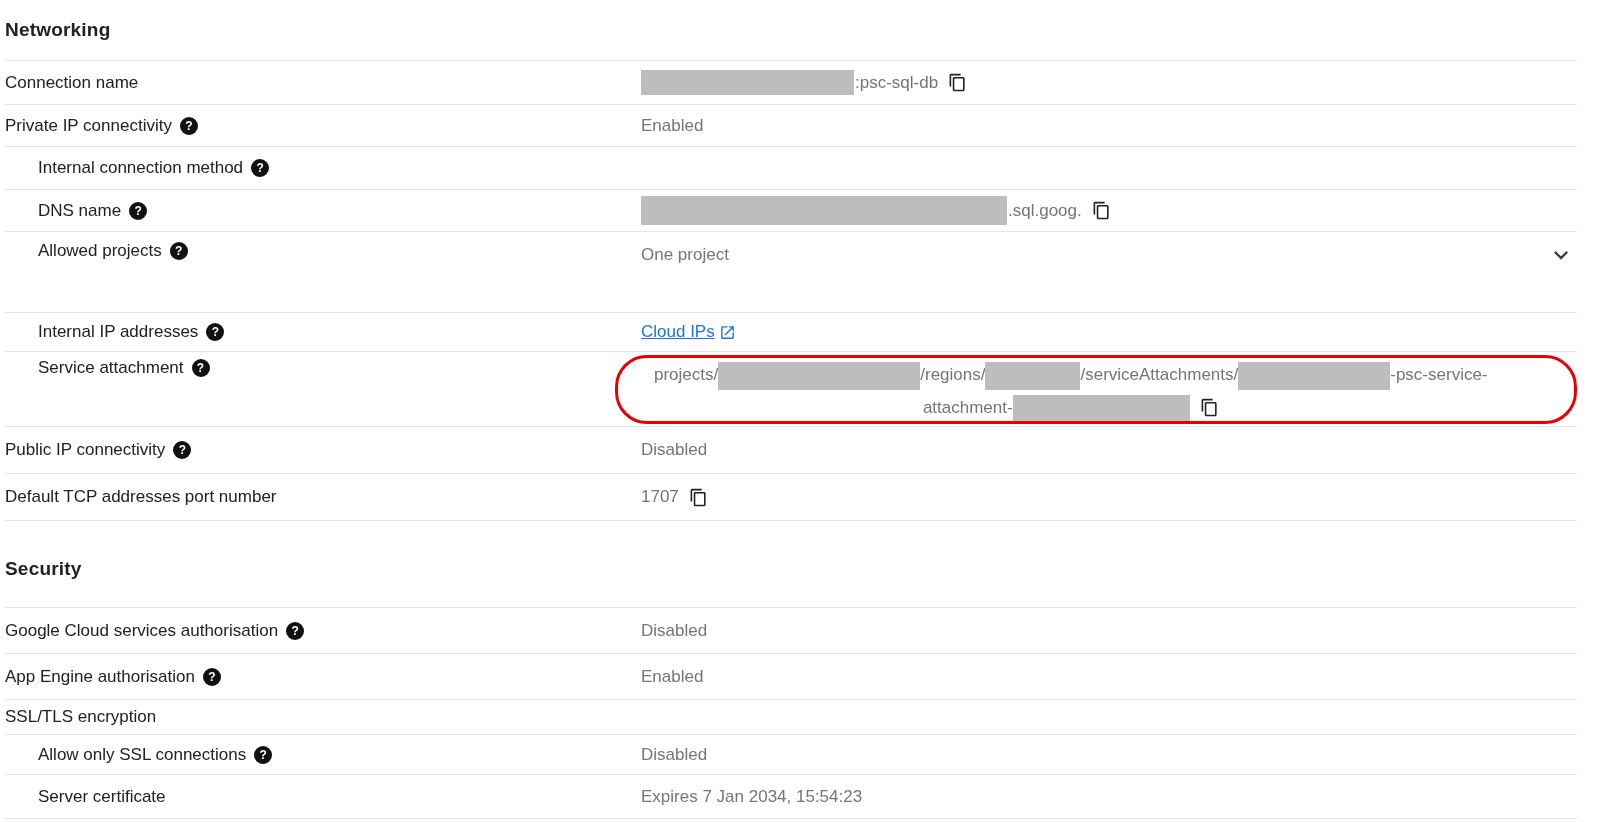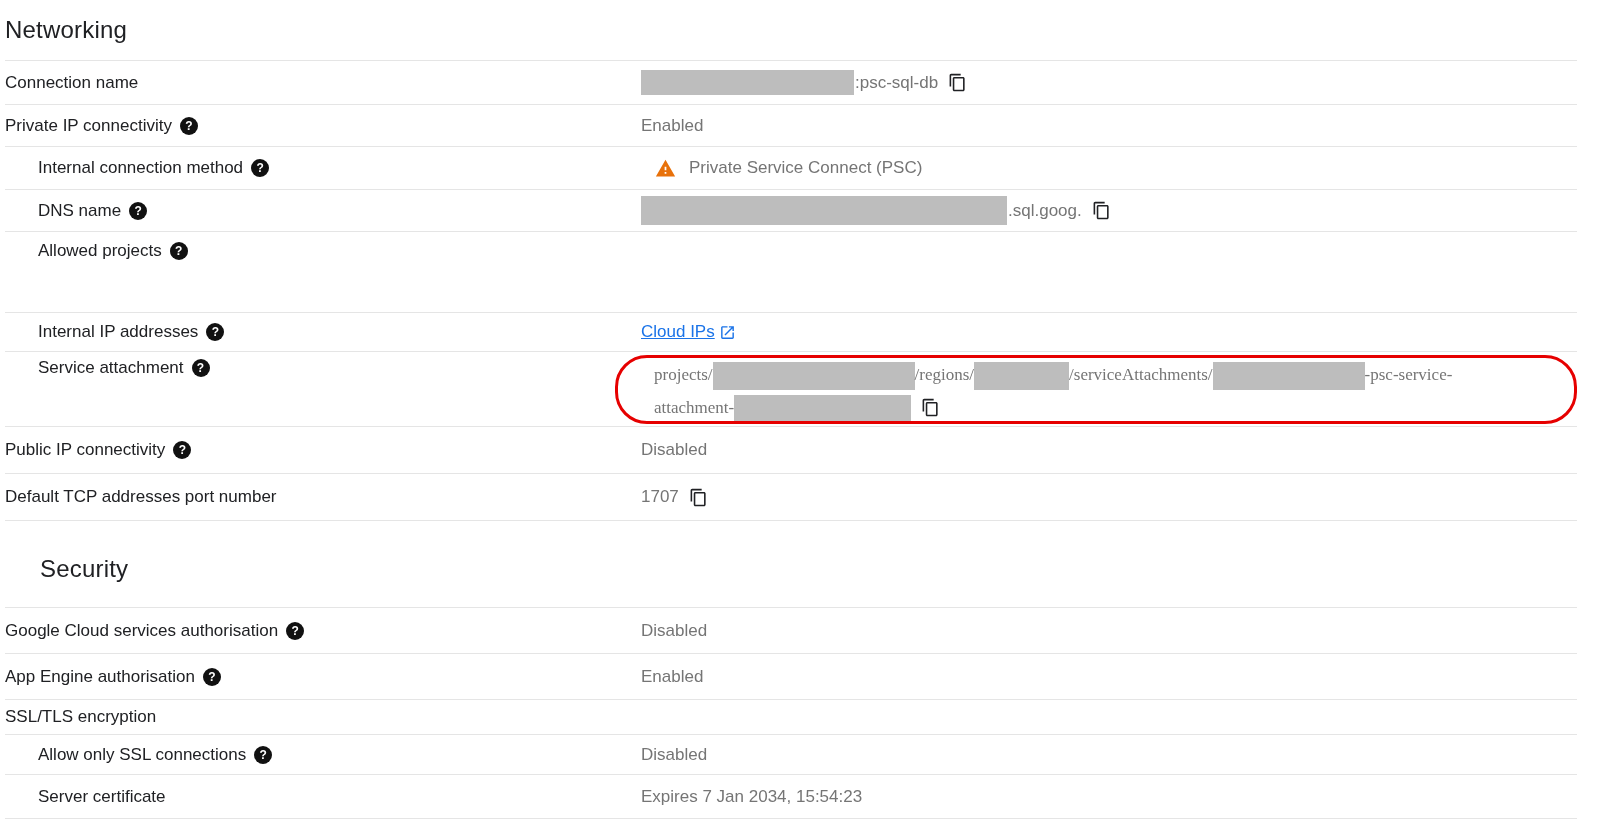--- a/index.html
+++ b/index.html
@@ -7,34 +7,34 @@
   .page {
     position:relative;
     width:1600px; height:822px;
     background:#fff;
     font-family:"Liberation Sans", sans-serif;
     padding:14px 23px 0 5px;
     overflow:hidden;
     color:var(--label,#202124);
   }
   .section-title {
-    font-size:24px; font-weight:400; color:var(--label,#202124);
+    font-size:19px; font-weight:700; color:var(--label,#202124);
     margin:0 0 14px 0; line-height:32px; letter-spacing:.2px;
   }
-  .section-title.second { margin-top:32px; margin-bottom:22px;margin-left:35px; }
+  .section-title.second { margin-top:32px; margin-bottom:22px; }
   .tbl { width:1572px; border-top:1px solid var(--divider,#e5e5e5); }
   .row {
     display:flex; align-items:center;
     border-bottom:1px solid var(--divider,#e5e5e5);
     font-size:17px;
     gap:24px;
   }
   .row .lbl { flex:0 0 612px; color:var(--label,#202124); display:flex; align-items:center; }
   .row .lbl.indent { padding-left:33px; }
-  .row .val { flex:1 1 auto; color:var(--value,#757575); display:flex; align-items:center; }
+  .row .val { flex:1 1 auto; color:var(--value,#757575); display:flex; align-items:center;text-align:center; }
   .h44{min-height:44px}.h42{min-height:42px}.h43{min-height:43px}
   .h39{min-height:39px}.h47{min-height:47px}.h46{min-height:46px}
   .h35{min-height:35px}.h40{min-height:40px}
   .row.tall { min-height:81px; align-items:flex-start; padding-top:9px; }
   .row.sa { min-height:75px; align-items:flex-start; padding-top:6px; position:relative; }
 
   .help {
     display:inline-flex; align-items:center; justify-content:center;
     width:18px; height:18px; border-radius:50%;
     background:#111; color:#fff; font-size:12px; font-weight:bold;
@@ -51,21 +51,21 @@
   .copy-btn { display:inline-flex; margin-left:10px; cursor:pointer; flex:0 0 auto; vertical-align:-4px; }
   .copy-btn svg { fill:var(--copy-icon,#202124); }
   .link { color:var(--link,#1a73e8); text-decoration:underline; cursor:pointer; }
   .ext-icon { display:inline-flex; margin-left:4px; vertical-align:-3px; }
   .ext-icon svg { fill:var(--link,#1a73e8); }
   .warn-icon { display:inline-flex; margin-left:14px; margin-right:13px; flex:0 0 auto; }
   .warn-icon svg { fill:var(--warning,#e8710a); }
   .chevron { margin-left:auto; margin-right:2px; cursor:pointer; display:inline-flex; }
   .chevron svg { fill:var(--chevron,#3c4043); }
 
-  .sa-val { display:block; padding-left:13px; line-height:33px; color:var(--value,#757575);font-family:Liberation Serif, serif; }
+  .sa-val { display:block; padding-left:13px; line-height:33px; color:var(--value,#757575); }
   .sa-line { white-space:nowrap; }
   .sa-line .redact { vertical-align:middle; }
   .annotation {
     position:absolute; left:610px; top:3px; width:962px; height:69px;
     border:3px solid var(--annotation-red,#e60000);
     border-radius:32px; pointer-events:none;
   }
   .spacer-val { flex:1 }
 </style>
 </head>
@@ -98,28 +98,20 @@
         <span class="help">?</span>
       </div>
       <div class="val">Enabled</div>
     </div>
 
     <div class="row h43">
       <div class="lbl indent">
         <span>Internal connection method</span>
         <span class="help">?</span>
       </div>
-      <div class="val">
-        <span class="warn-icon">
-          <svg width="21" height="21" viewBox="0 0 24 24">
-              <path d="M1 21h22L12 2 1 21zm12-3h-2v-2h2v2zm0-4h-2v-4h2v4z"></path>
-            </svg>
-        </span>
-        <span>Private Service Connect (PSC)</span>
-      </div>
     </div>
 
     <div class="row h42">
       <div class="lbl indent">
         <span>DNS name</span>
         <span class="help">?</span>
       </div>
       <div class="val">
         <span class="redact rd-dns"></span>
           <span>.sql.goog.</span>
@@ -128,20 +120,28 @@
               <path d="M16 1H4c-1.1 0-2 .9-2 2v14h2V3h12V1zm3 4H8c-1.1 0-2 .9-2 2v14c0 1.1.9 2 2 2h11c1.1 0 2-.9 2-2V7c0-1.1-.9-2-2-2zm0 16H8V7h11v14z"></path>
             </svg>
         </span>
       </div>
     </div>
 
     <div class="row tall">
       <div class="lbl indent">
         <span>Allowed projects</span>
         <span class="help">?</span>
+      </div>
+      <div class="val">
+        <span>One project</span>
+        <span class="chevron">
+          <svg width="28" height="28" viewBox="0 0 24 24">
+              <path d="M16.59 8.59L12 13.17 7.41 8.59 6 10l6 6 6-6z"></path>
+            </svg>
+        </span>
       </div>
     </div>
 
     <div class="row h39">
       <div class="lbl indent">
         <span>Internal IP addresses</span>
         <span class="help">?</span>
       </div>
       <div class="val">
         <a class="link">Cloud IPs</a>

